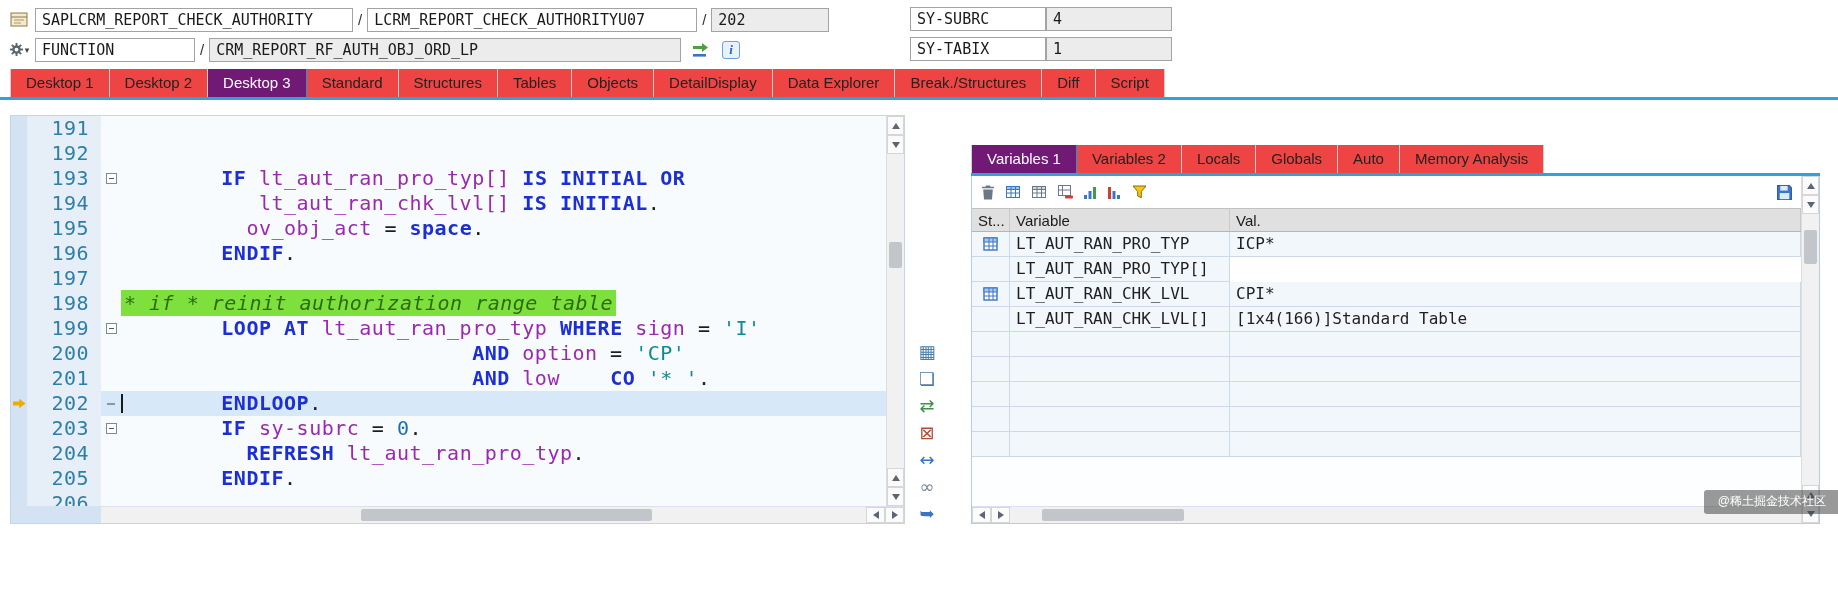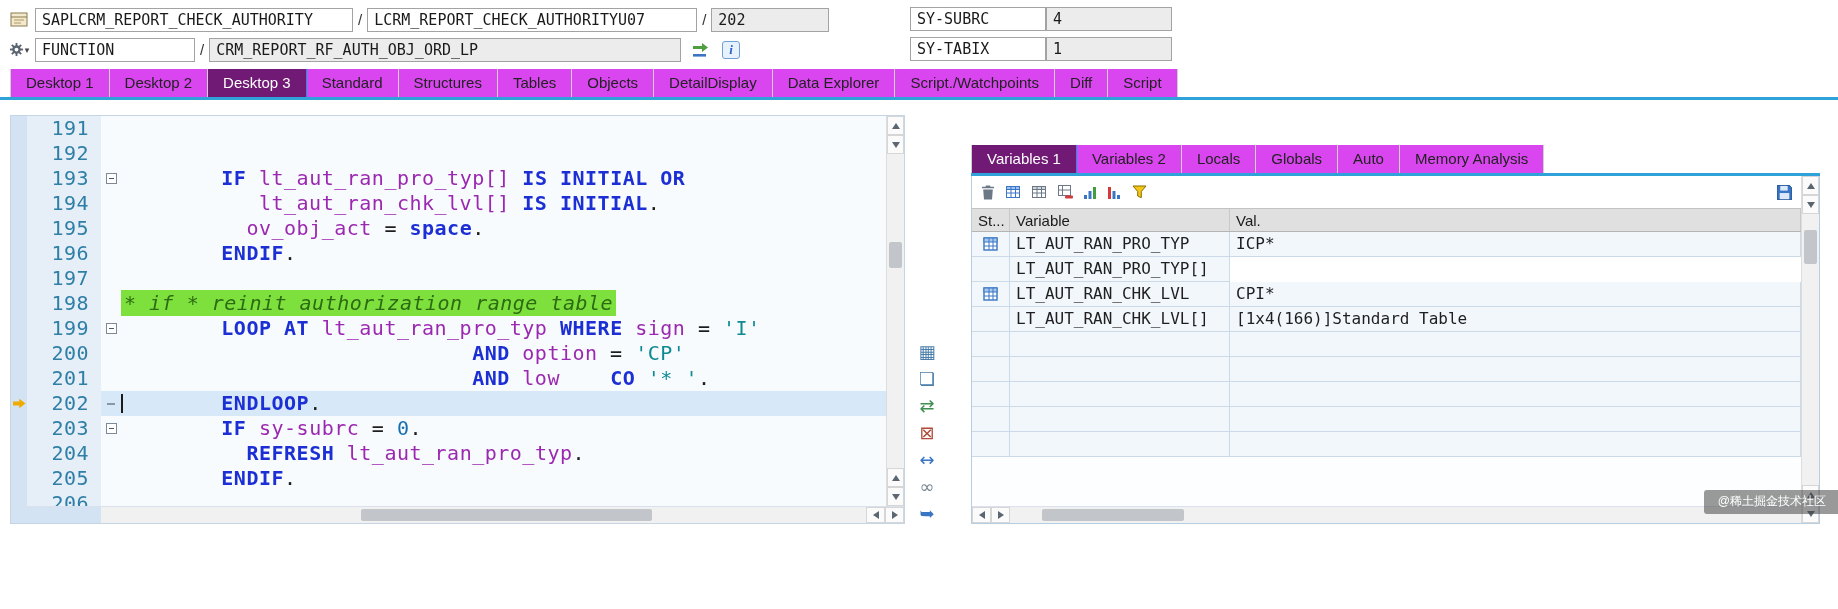--- a/index.html
+++ b/index.html
@@ -17,21 +17,21 @@
   .sy-group{position:absolute;left:902px;top:1px;display:flex;}
   .w318{width:318px}.w330{width:330px}.w118{width:118px}.w160{width:160px}.w472{width:472px}
   .w136{width:136px}.w126{width:126px}
   .info-icon{display:inline-flex;align-items:center;justify-content:center;width:18px;height:18px;
     border:1px solid #6fa0d8;background:#e8f2fc;color:#2b66c2;border-radius:3px;
     font-family:"Liberation Serif",serif;font-style:italic;font-weight:bold;font-size:13px;margin-left:6px;}
   .gear-caret{font-size:9px;color:#444;margin-left:1px;}
 
   
   .tabs{display:flex;margin-left:10px;}
-  .tab{height:28px;line-height:28px;padding:0 15px;font-size:15px;color:#222;background:#d946ef;
+  .tab{height:28px;line-height:28px;padding:0 15px;font-size:15px;color:#222;background:#ef4444;
     border-right:1px solid #d0d0d0;white-space:nowrap;cursor:default;}
   .tab:first-child{border-left:1px solid #d0d0d0;}
   .tab.active{background:#701a75;color:#fff;border-right:1px solid #0d9ddc;}
   .tabline{height:3px;background:#2fa3d9;}
 
   
   .main{display:flex;align-items:flex-end;margin-top:15px;padding:0 10px;}
 
   
   .editor-wrap{width:895px;border:1px solid #c6d5e4;background:#f8fbfe;}
@@ -156,21 +156,21 @@
   <div class="tabs">
       <div class="tab">Desktop 1</div>
       <div class="tab">Desktop 2</div>
       <div class="tab active">Desktop 3</div>
       <div class="tab">Standard</div>
       <div class="tab">Structures</div>
       <div class="tab">Tables</div>
       <div class="tab">Objects</div>
       <div class="tab">DetailDisplay</div>
       <div class="tab">Data Explorer</div>
-      <div class="tab">Script./Watchpoints</div>
+      <div class="tab">Break./Structures</div>
       <div class="tab">Diff</div>
       <div class="tab">Script</div>
     </div>
   <div class="tabline"></div>
 </div>
 
 <div class="main">
 
   <div class="editor-wrap">
     <div class="editor-grid">

